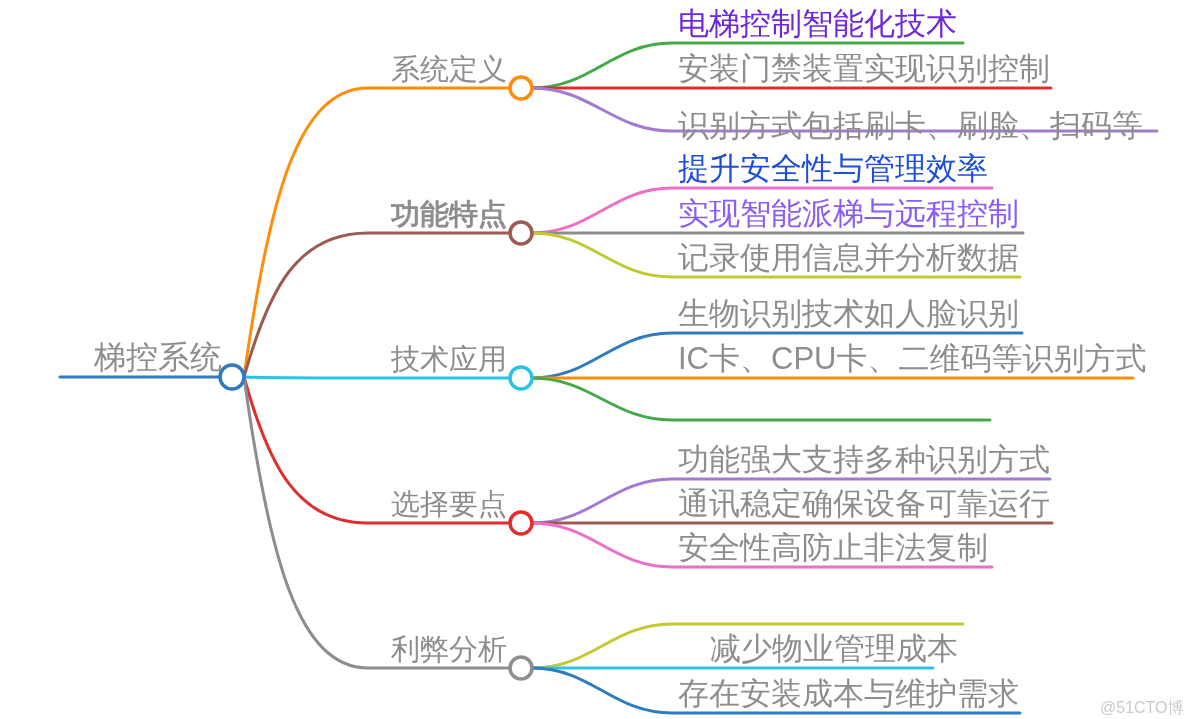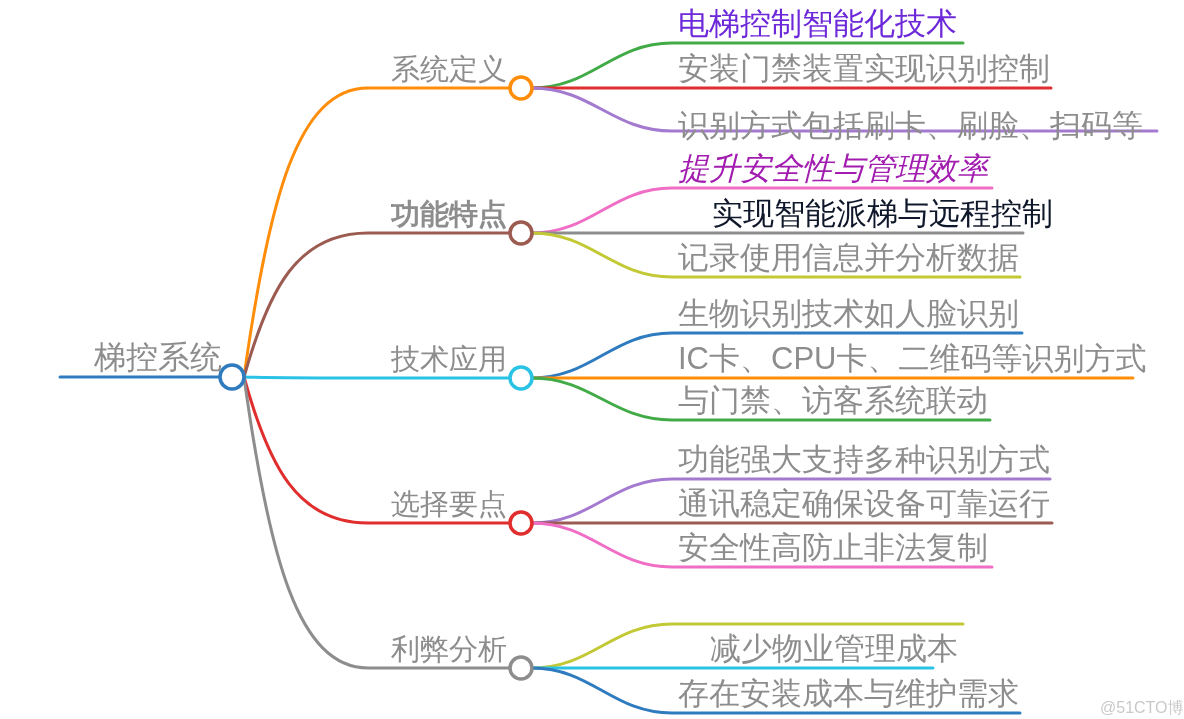--- a/index.html
+++ b/index.html
@@ -52,26 +52,25 @@
 
   <div class="label branch-label" id="b0" style="left: 340px; top: 54px; color: rgb(141, 141, 141);">系统定义</div>
   <div class="label branch-label" id="b1" style="left: 340px; top: 199px; color: rgb(141, 141, 141); font-weight: bold;">功能特点</div>
   <div class="label branch-label" id="b2" style="left: 340px; top: 344px; color: rgb(141, 141, 141);">技术应用</div>
   <div class="label branch-label" id="b3" style="left: 340px; top: 489px; color: rgb(141, 141, 141);">选择要点</div>
   <div class="label branch-label" id="b4" style="left: 340px; top: 634px; color: rgb(141, 141, 141);">利弊分析</div>
 
   <div class="label leaf-label" id="l0-0" style="left: 678px; top: 7px; color: #6d28d9;">电梯控制智能化技术</div>
   <div class="label leaf-label" id="l0-1" style="left: 678px; top: 52px; color: rgb(141, 141, 141); text-align: center;">安装门禁装置实现识别控制</div>
   <div class="label leaf-label" id="l0-2" style="left: 678px; top: 95px; color: rgb(141, 141, 141); margin-top: 14px;">识别方式包括刷卡、刷脸、扫码等</div>
-  <div class="label leaf-label" id="l1-0" style="left: 678px; top: 152px; color: #a21caf; font-style: italic;">提升安全性与管理效率</div>
-  <div class="label leaf-label" id="l1-1" style="left: 678px; top: 197px; color: #0f172a; margin-left: 34px;">实现智能派梯与远程控制</div>
+  <div class="label leaf-label" id="l1-0" style="left: 678px; top: 152px; color: #1d4ed8;">提升安全性与管理效率</div>
+  <div class="label leaf-label" id="l1-1" style="left: 678px; top: 197px; color: #8b5cf6;">实现智能派梯与远程控制</div>
   <div class="label leaf-label" id="l2-0" style="left: 678px; top: 297px; color: rgb(141, 141, 141);">生物识别技术如人脸识别</div>
   <div class="label leaf-label" id="l1-2" style="left: 678px; top: 241px; color: rgb(141, 141, 141);">记录使用信息并分析数据</div>
   <div class="label leaf-label" id="l2-1" style="left: 678px; top: 342px; color: rgb(141, 141, 141);">IC卡、CPU卡、二维码等识别方式</div>
-  <div class="label leaf-label" id="l2-2" style="left: 678px; top: 384px; color: rgb(141, 141, 141);">与门禁、访客系统联动</div>
   <div class="label leaf-label" id="l3-0" style="left: 678px; top: 443px; color: rgb(141, 141, 141);">功能强大支持多种识别方式</div>
   <div class="label leaf-label" id="l3-1" style="left: 678px; top: 487px; color: rgb(141, 141, 141);">通讯稳定确保设备可靠运行</div>
   <div class="label leaf-label" id="l3-2" style="left: 678px; top: 531px; color: rgb(141, 141, 141);">安全性高防止非法复制</div>
   <div class="label leaf-label" id="l4-1" style="left: 678px; top: 632px; color: rgb(141, 141, 141); margin-left: 32px;">减少物业管理成本</div>
   <div class="label leaf-label" id="l4-2" style="left: 678px; top: 677px; color: rgb(141, 141, 141);">存在安装成本与维护需求</div>
 
   <div class="watermark" style="left: 1100px; top: 698px; color: rgb(201, 201, 201);">@51CTO博客</div>
 </div>
 
 </body></html>

